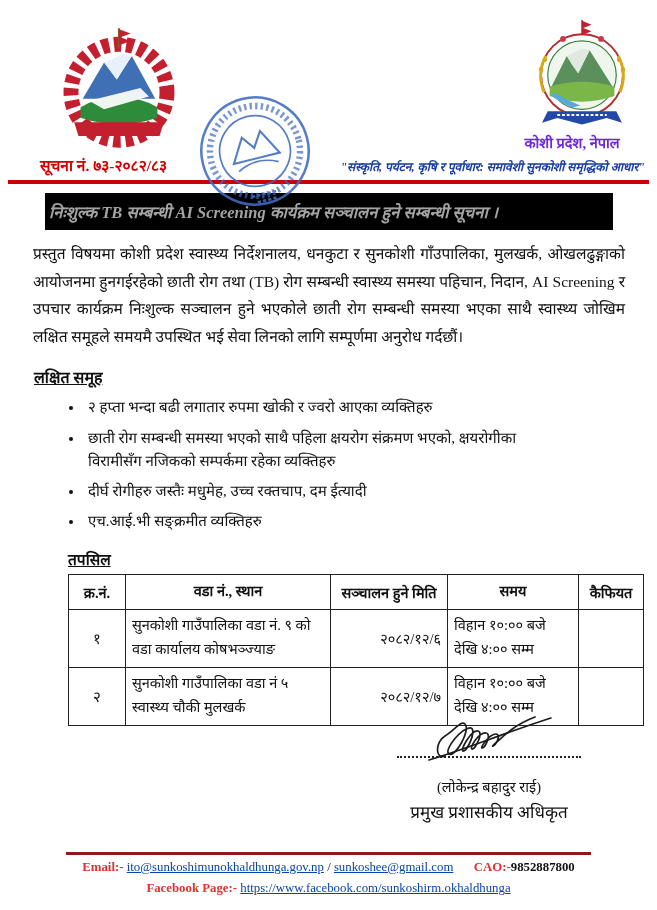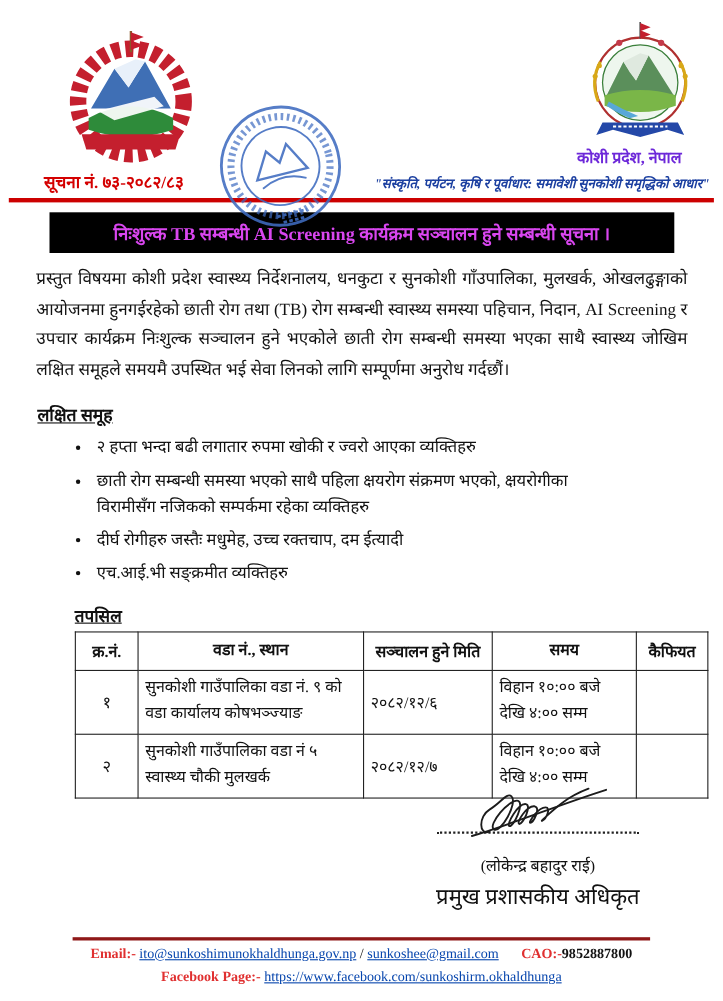--- a/index.html
+++ b/index.html
@@ -17,50 +17,50 @@
   .province{position:absolute;right:10px;top:132px;width:150px;text-align:center;
             color:#6d28d9;font-weight:bold;font-size:14.5px;}
   .stamp{position:absolute;left:196px;top:92px;width:118px;height:118px;opacity:.88;
          transform:rotate(-14deg);z-index:3;}
   .notice-no{position:absolute;left:40px;top:154px;color:#d40000;font-weight:bold;font-size:15.5px;}
   .slogan{position:absolute;right:12px;top:158px;color:#1b3fa0;font-style:italic;
           font-weight:bold;font-size:12px;}
   .red-rule{position:absolute;left:8px;right:8px;bottom:0;height:4px;background:#cc0000;}
 
   
-  .banner{margin:9px 44px 0 45px;background:#000;color:#d946ef;text-align:center;
-          font-weight:bold;font-size:16.5px;padding:7px 4px;}
+  .banner{margin:9px 44px 0 45px;background:#000;color:#a3a3a3;text-align:left;
+          font-weight:bold;font-size:16.5px;padding:7px 4px;font-style:italic;}
   .pubdate{text-align:center;font-size:13.5px;margin-top:7px;}
 
   
   .body-par{margin:10px 32px 0 33px;font-size:15.5px;line-height:1.78;text-align:justify;}
   .sec-head{margin:16px 0 0 34px;font-size:16px;font-weight:bold;text-decoration:underline;}
   ul.targets{margin:8px 0 0 62px;padding-left:22px;font-size:15px;line-height:1.55;}
   ul.targets li{margin:7px 0;padding-left:4px;max-width:470px;}
   .tapsil{margin:14px 0 4px 68px;font-size:15.5px;font-weight:bold;text-decoration:underline;}
 
   
   table.sched{border-collapse:collapse;margin-left:68px;font-size:14.5px;padding-left:36px;}
   table.sched th,table.sched td{border:1.6px solid #222;padding:4px 6px;vertical-align:middle;}
   table.sched th{font-weight:bold;text-align:center;height:26px;}
   .col-sn{width:44px;text-align:center;}
   .col-place{width:192px;text-align:left;line-height:1.65;}
-  .col-date{width:104px;text-align:left;}
+  .col-date{width:104px;text-align:right;}
   .col-time{width:118px;text-align:left;line-height:1.65;padding-left:10px;}
   .col-rem{width:52px;}
   table.sched td.col-sn{font-size:15px;}
   table.sched tr.datarow{height:58px;}
 
   
   .sig-block{position:absolute;right:68px;top:712px;width:200px;text-align:center;}
   .sig-wrap{position:relative;height:58px;}
   .sig-svg{position:absolute;left:22px;top:0;}
   .sig-dots{position:absolute;left:8px;right:8px;top:44px;border-bottom:2.6px dotted #222;}
   .sig-name{font-size:14.5px;margin-top:6px;}
-  .sig-title{font-size:20px;margin-top:4px;}
+  .sig-title{font-size:17px;margin-top:4px;}
 
   
   .footer{position:absolute;left:0;right:0;bottom:12px;}
   .footer-rule{margin:0 66px;height:3px;background:#8f1818;}
   .f-line{text-align:center;font-size:12.8px;margin-top:3px;line-height:1.45;}
   .f-label{color:#e03030;font-weight:bold;}
   .f-link{color:#0645ad;text-decoration:underline;}
   .f-phone{color:#111;font-weight:bold;}
   .f-gap{display:inline-block;width:14px;}
 </style>

